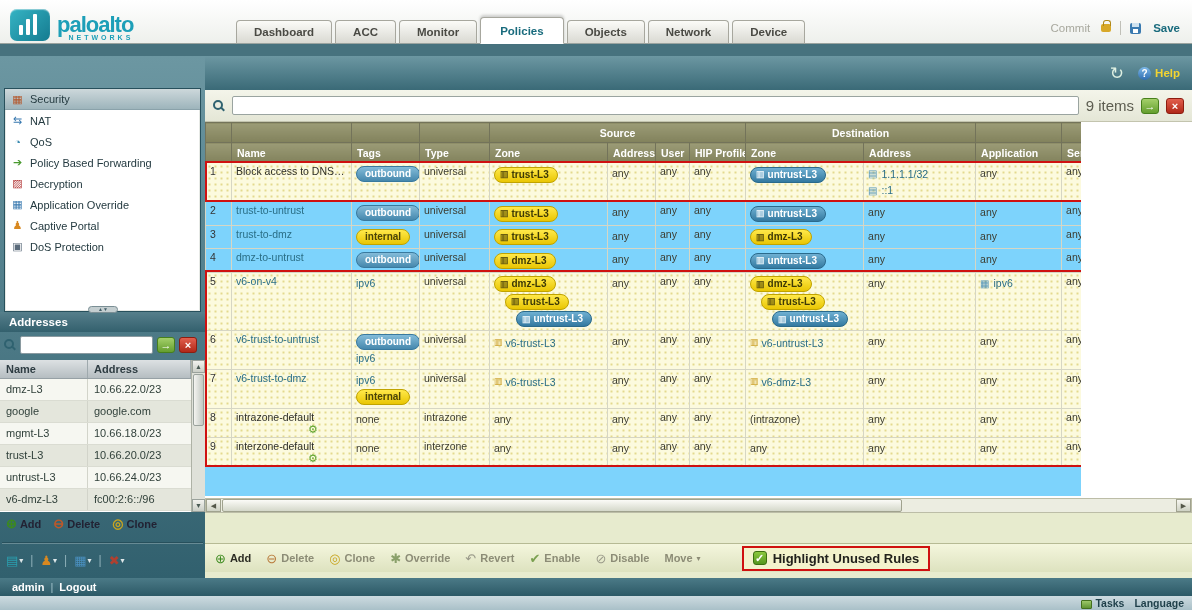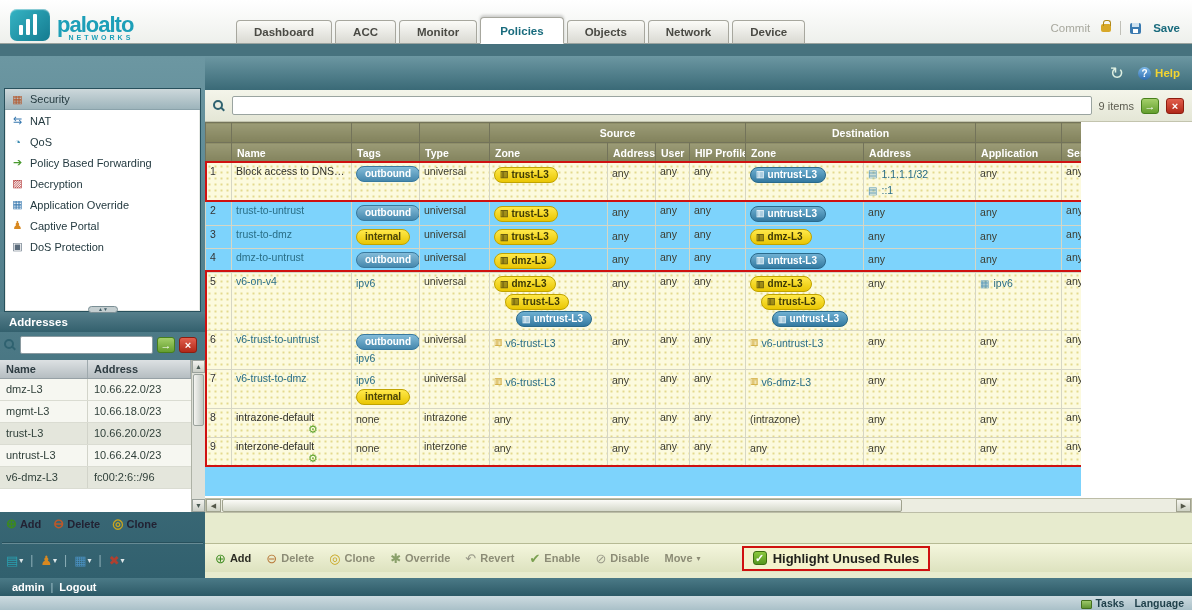--- a/index.html
+++ b/index.html
@@ -75,21 +75,21 @@
 
   
   .main{position:absolute;left:205px;top:56px;width:987px;height:522px;background:#fff}
   .main-topbar{position:absolute;left:0;top:0;width:987px;height:34px;background:linear-gradient(#6c97a2,#3a6a77);display:flex;justify-content:flex-end;align-items:center;gap:14px;padding:0 12px}
   .refresh-icon{font-size:17px;color:#dff0e2;cursor:pointer;line-height:17px}
   .help-group{display:flex;align-items:center;gap:4px;cursor:pointer}
   .qmark{width:13px;height:13px;border-radius:50%;background:linear-gradient(#7db8e8,#2f6db0);color:#fff;font-weight:bold;font-size:10px;text-align:center;line-height:13px}
   .help-label{color:#f2d431;font-weight:bold;font-size:11.5px}
   .search-row{position:absolute;left:0;top:34px;width:987px;height:32px;background:linear-gradient(#f4f5ea,#e4e6d6);border-bottom:1px solid #c3c4ae;display:flex;align-items:center;gap:7px;padding:0 8px}
   .rule-search-input{flex:1;height:19px;border:1px solid #9aa4a0;border-radius:2px;background:#fff;padding:0 5px;font-size:11px;font-family:"Liberation Sans",sans-serif}
-  .items-count{color:#5c5c50;font-size:11px;white-space:nowrap}
+  .items-count{color:#5c5c50;font-size:15px;white-space:nowrap}
 
   .table-wrap{position:absolute;left:0;top:66px;width:876px;height:374px;overflow:hidden;background:#7dd3fc}
   table{border-collapse:collapse;table-layout:fixed;width:1006px}
   th{background:linear-gradient(#9b9b76,#82825c);color:#fff;font-weight:bold;font-size:10.5px;text-align:left;padding:3px 5px;border:1px solid #73735a;height:20px;white-space:nowrap;overflow:hidden}
   th.grp{text-align:center}
   td{border:1px solid #d6d6c4;padding:2px 4px;vertical-align:top;font-size:10.5px;color:#3c3c30;overflow:hidden;white-space:nowrap}
   tr.unused td{background-color:#fcfade;background-image:radial-gradient(circle,#e3d98e 1px,rgba(0,0,0,0) 1.3px);background-size:6px 6px}
   td.num{color:#333}
   .name{overflow:hidden;text-overflow:ellipsis}
   .name.link{color:#2a6e86}
@@ -233,20 +233,24 @@
     <div class="addr-table">
       <div class="addr-header">
           <div class="addr-th">Name</div>
           <div class="addr-th">Address</div>
         </div>
       <div class="addr-body">
           <div class="addr-row">
             <div class="addr-td">dmz-L3</div>
             <div class="addr-td">10.66.22.0/23</div>
           </div>
+          <div class="addr-row alt">
+            <div class="addr-td">google</div>
+            <div class="addr-td">google.com</div>
+          </div>
           <div class="addr-row">
             <div class="addr-td">mgmt-L3</div>
             <div class="addr-td">10.66.18.0/23</div>
           </div>
           <div class="addr-row alt">
             <div class="addr-td">trust-L3</div>
             <div class="addr-td">10.66.20.0/23</div>
           </div>
           <div class="addr-row">
             <div class="addr-td">untrust-L3</div>

